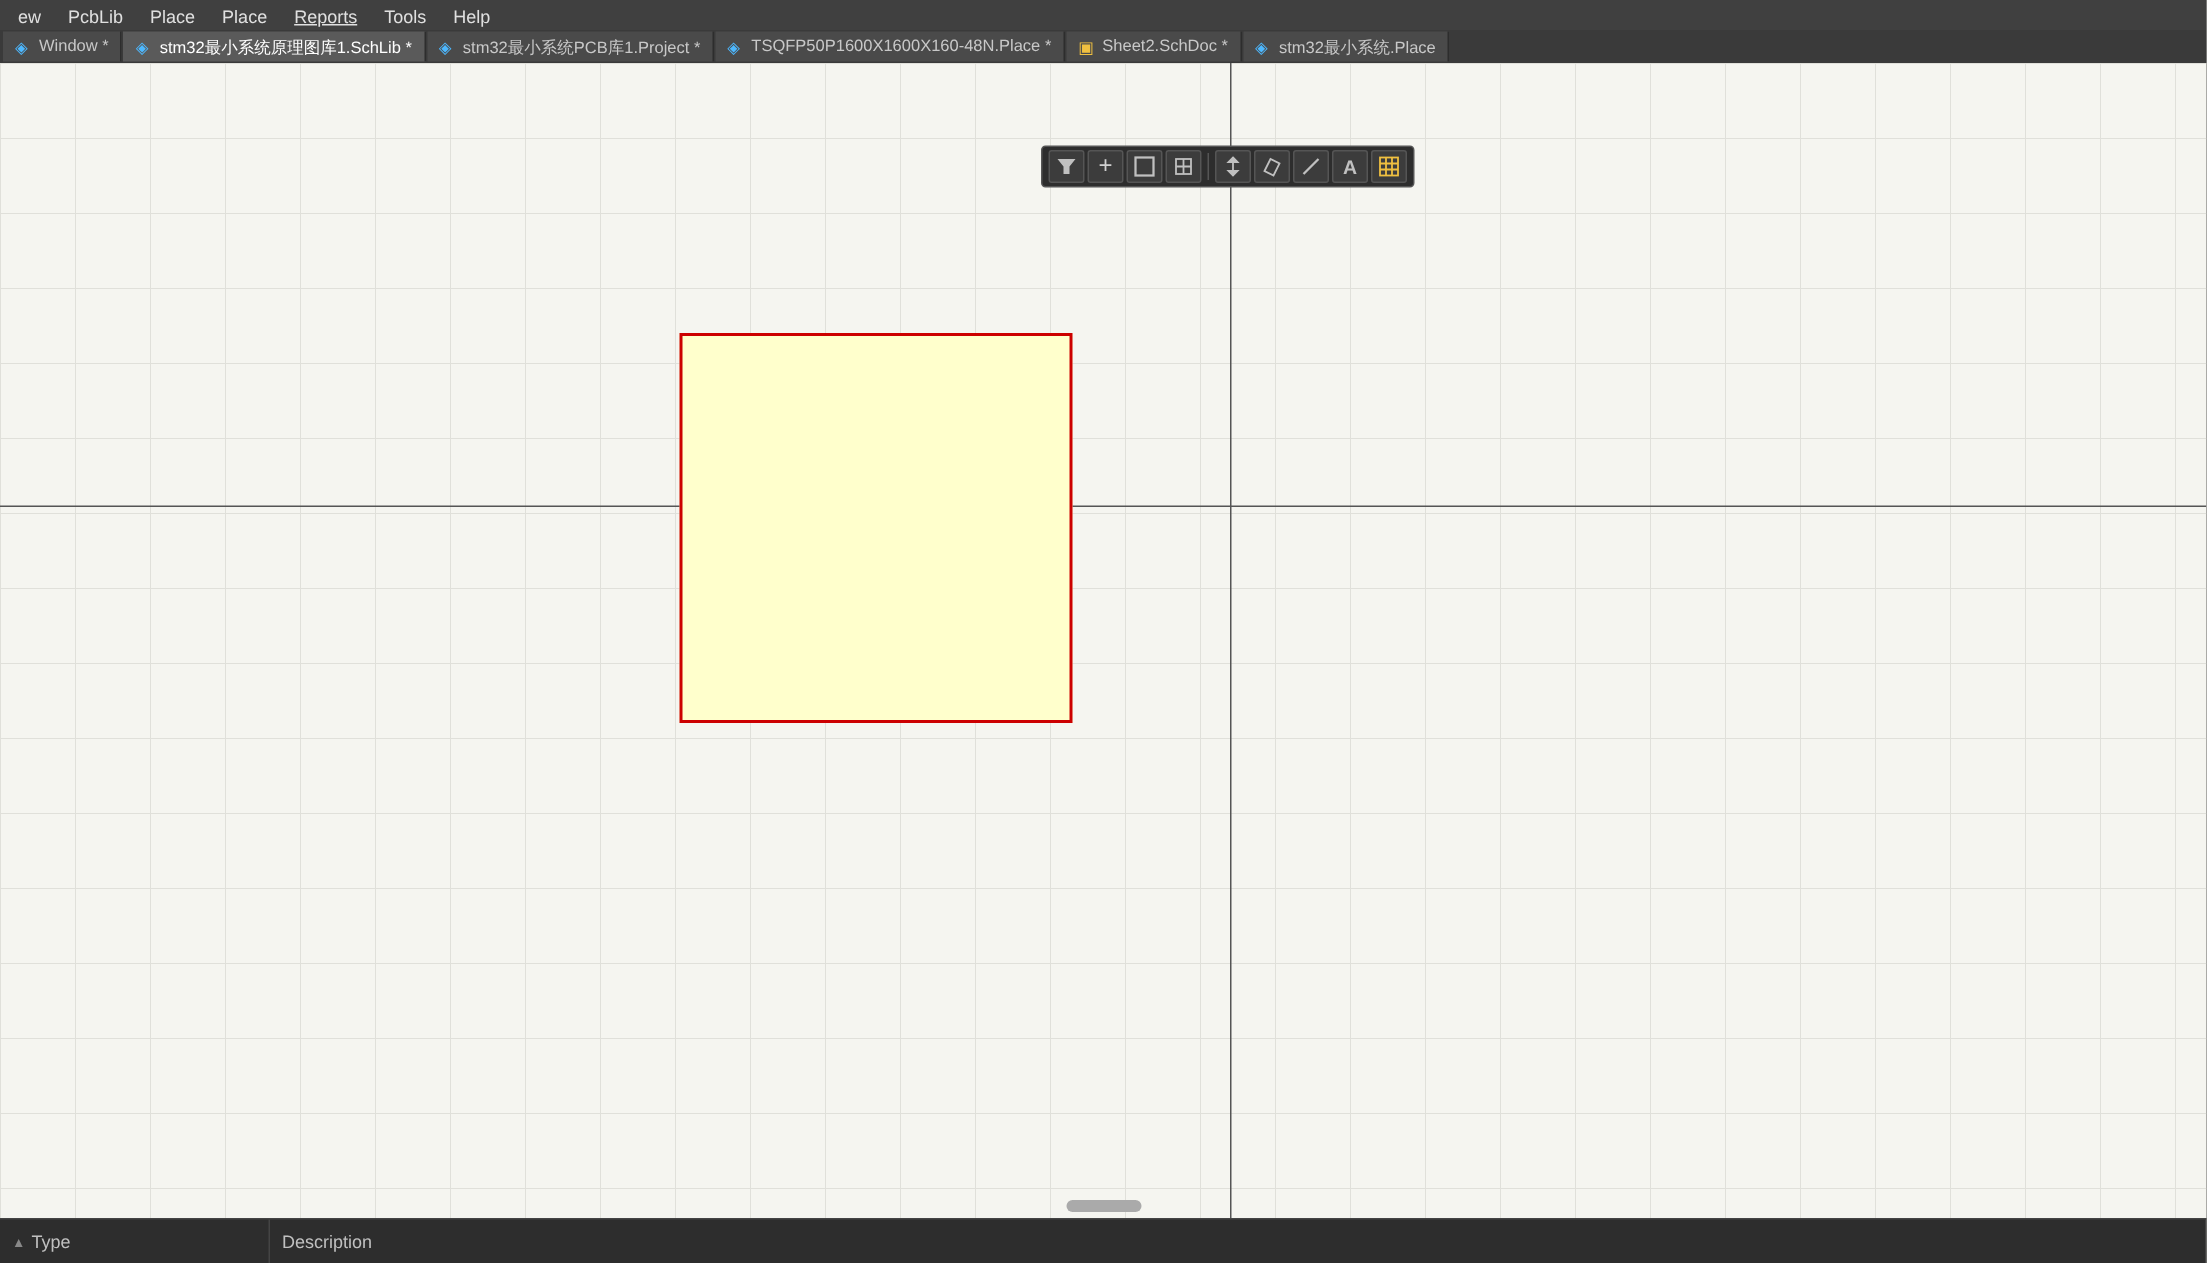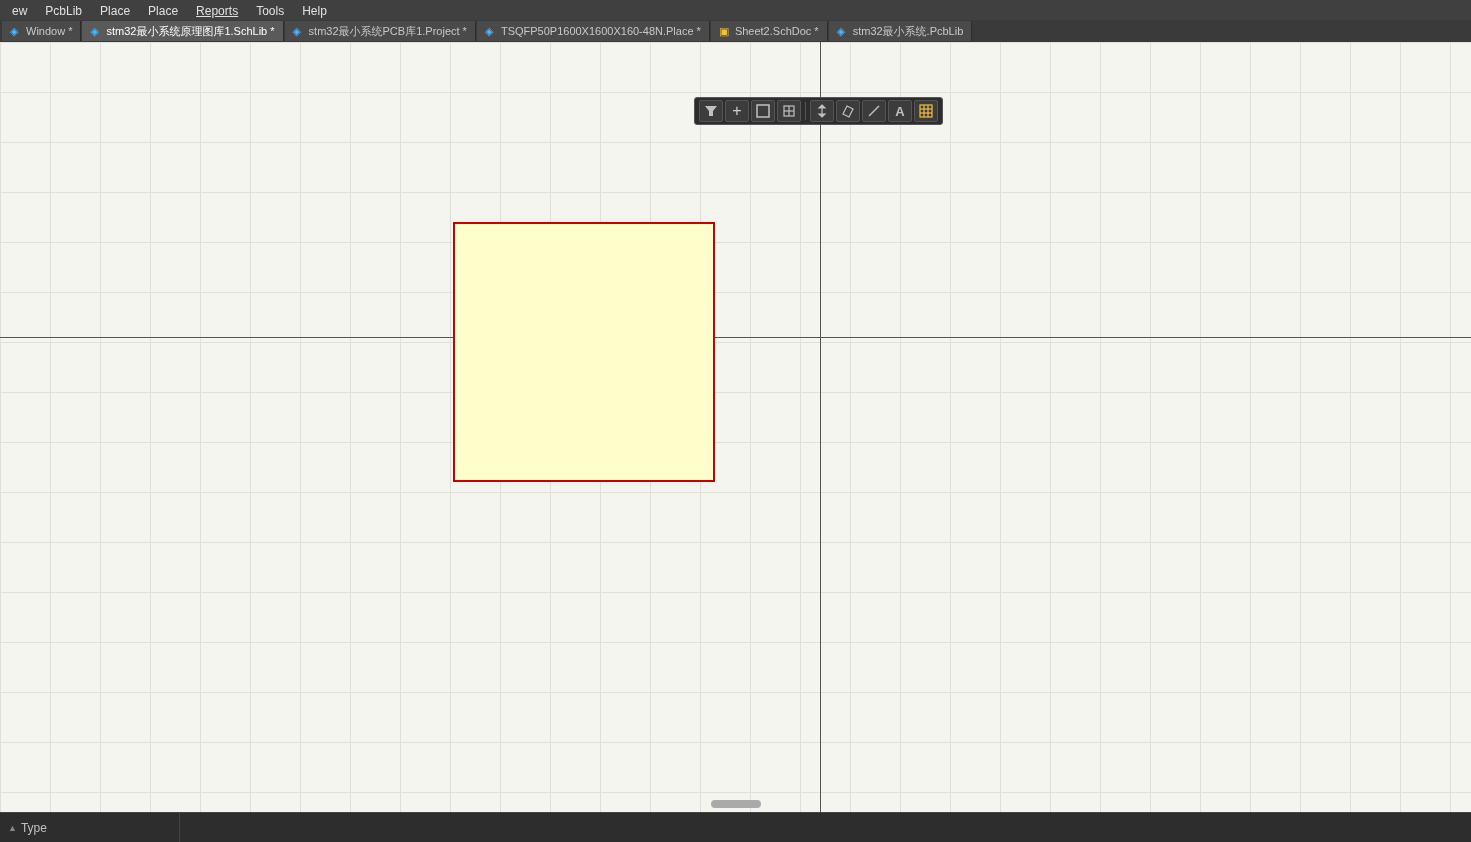--- a/index.html
+++ b/index.html
@@ -228,21 +228,21 @@
   <div class="tab">
     <span class="tab-icon tab-icon-pcblib">◈</span>
     <span>TSQFP50P1600X1600X160-48N.Place *</span>
   </div>
   <div class="tab">
     <span class="tab-icon tab-icon-folder">▣</span>
     <span>Sheet2.SchDoc *</span>
   </div>
   <div class="tab">
     <span class="tab-icon tab-icon-schlib">◈</span>
-    <span>stm32最小系统.PcbLib</span>
+    <span>stm32最小系统.Place</span>
   </div>
 </div>
 
 <div class="canvas-area">
 
   <div class="toolbar-container">
     <div class="toolbar">
       <div class="toolbar-btn">
         <svg width="14" height="14" viewBox="0 0 14 14" fill="none">
           <polygon points="1,2 13,2 9,7 9,12 5,12 5,7" fill="#c0c0c0"></polygon>
@@ -300,13 +300,16 @@
   <div class="yellow-rect"></div>
 
   <div class="scroll-indicator"></div>
 </div>
 
 <div class="status-bar">
   <div class="status-col status-col-type">
     <span class="col-sort-indicator">▲</span>
     <span>Type</span>
   </div>
+  <div class="status-col status-col-description">
+    <span>Description</span>
+  </div>
 </div>
 
 </body></html>

